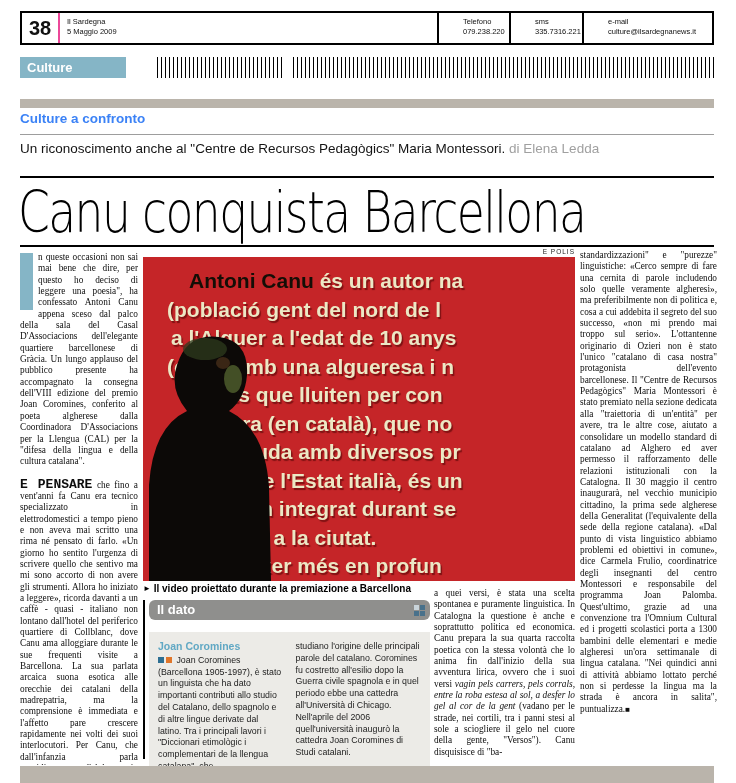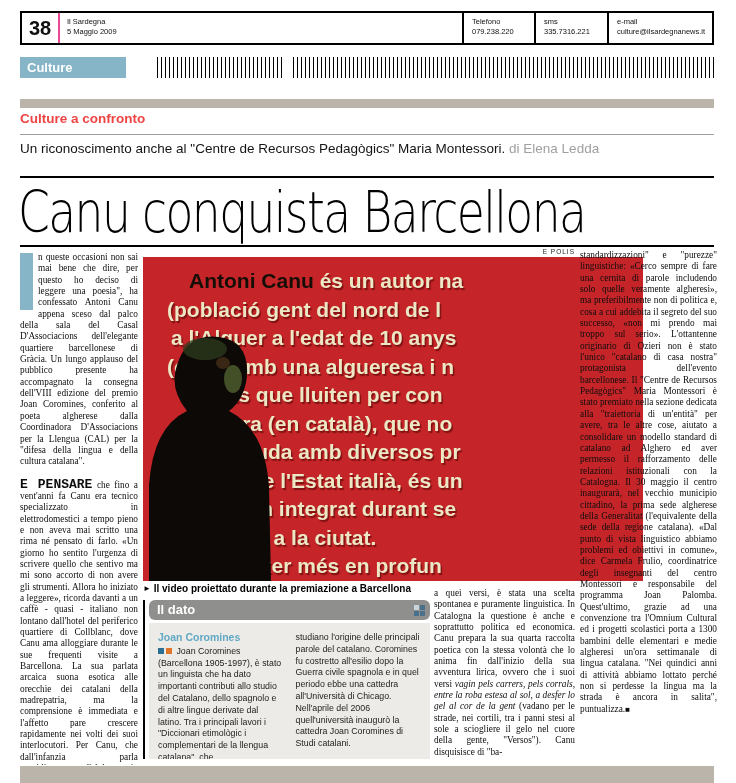--- a/index.html
+++ b/index.html
@@ -6,38 +6,38 @@
   #page{position:relative;width:736px;height:783px;background:#ffffff;overflow:hidden;
         font-family:"Liberation Serif",serif;color:#111;}
 
   
   .masthead{position:absolute;left:20px;top:11px;width:694px;height:34px;
             border:2px solid #000;display:flex;box-sizing:border-box;
             font-family:"Liberation Sans",sans-serif;}
   .mast-num{width:36px;border-right:2px solid #ec4899;display:flex;align-items:center;
             justify-content:center;font-weight:bold;font-size:20px;}
   .mast-pub{flex:1;padding:4px 7px;font-size:7.5px;line-height:1.35;}
-  .mast-cell{border-left:2px solid #000;padding:4px 8px;font-size:7.5px;line-height:1.35;box-sizing:border-box;}
-  .cell-tel{width:72px;} .cell-sms{width:73px;} .cell-mail{width:105px;}
+  .mast-cell{border-left:2px solid #000;padding:4px 24px;font-size:7.5px;line-height:1.35;box-sizing:border-box;}
+  .cell-tel{width:72px;} .cell-sms{width:73px;} .cell-mail{width:130px;}
 
   
   .section-bar{position:absolute;left:20px;top:57px;width:694px;height:21px;}
   .section-label{position:absolute;left:0;top:0;width:106px;height:21px;background:#85b5c6;
                  color:#fff;font-family:"Liberation Sans",sans-serif;font-weight:bold;
                  font-size:13px;line-height:21px;padding-left:7px;box-sizing:border-box;}
   .barcode{position:absolute;left:137px;top:0;width:557px;height:21px;
            background:repeating-linear-gradient(90deg,#000 0,#000 1.5px,#fff 1.5px,#fff 4px);}
   .barcode-gap{position:absolute;left:262px;top:0;width:11px;height:21px;background:#fff;}
 
   .gray-bar{position:absolute;left:20px;width:694px;background:#bab4ab;}
   .bar-top{top:99px;height:9px;}
   .bar-bottom{top:766px;height:17px;}
 
   .kicker{position:absolute;left:20px;top:111px;font-family:"Liberation Sans",sans-serif;
-          font-weight:bold;font-size:13.5px;color:#ef4444;}
+          font-weight:bold;font-size:13.5px;color:#3b82f6;}
   .rule-thin{position:absolute;left:20px;top:134px;width:694px;height:1px;background:#9d9d9d;}
 
   .standfirst{position:absolute;left:20px;top:140px;width:702px;
               font-family:"Liberation Sans",sans-serif;font-size:13.5px;line-height:17.5px;color:#141414;}
   .byline{color:#a0a0a0;font-weight:normal;}
 
   .rule-black{position:absolute;left:20px;top:176px;width:694px;height:2px;background:#000;}
 
   .headline{position:absolute;left:18px;top:179px;font-family:"DejaVu Sans",sans-serif;
             font-weight:200;font-size:57px;letter-spacing:-2px;color:#000;white-space:nowrap;
@@ -53,21 +53,21 @@
   .col-right{left:580px;top:250px;width:137px;height:518px;}
   .dropcap{float:left;width:13px;height:57px;background:#85b5c6;margin:1px 5px 1px 0;}
   .lead-in{font-weight:bold;font-size:13px;font-family:Liberation Mono, monospace;}
   .para2{margin-top:11px;}
   .cat-italic{font-style:italic;}
   .endmark{font-size:8px;}
 
   
   .credit{position:absolute;left:143px;top:248px;width:432px;text-align:right;
           font-family:"Liberation Sans",sans-serif;font-size:6.5px;letter-spacing:1px;color:#1a1a1a;}
-  .slide{position:absolute;left:143px;top:257px;width:500px;height:324px;background:#c52528;
+  .slide{position:absolute;left:143px;top:257px;width:432px;height:324px;background:#c52528;
          overflow:hidden;}
   .slide-text{position:absolute;left:0;top:10px;width:100%;
               font-family:"Liberation Sans",sans-serif;font-weight:bold;font-size:21px;
               line-height:28.5px;color:#ece8c5;white-space:nowrap;
               text-shadow:1.5px 1.5px 1px rgba(70,0,0,.55);}
   .slide-text .sl{margin-left:46px;}
   .sl:nth-of-type(2){margin-left:24px;} .sl:nth-of-type(3){margin-left:28px;}
   .sl:nth-of-type(4){margin-left:24px;} .sl:nth-of-type(5){margin-left:44px;}
   .sl:nth-of-type(6){margin-left:56px;} .sl:nth-of-type(7){margin-left:62px;}
   .sl:nth-of-type(8){margin-left:66px;} .sl:nth-of-type(9){margin-left:76px;}
@@ -80,21 +80,21 @@
   .caption .arrow{font-size:8px;vertical-align:1px;}
 
   
   .factbox-vline{position:absolute;left:143px;top:600px;width:2px;height:159px;background:#000;}
   .factbox{position:absolute;left:149px;top:600px;width:281px;font-family:"Liberation Sans",sans-serif;}
   .factbox-header{height:20px;background:#8f8f8d;color:#fff;font-weight:bold;font-size:13px;
                   line-height:20px;padding-left:8px;position:relative;border-radius:6px;}
   .grid-icon{position:absolute;right:5px;top:5px;width:11px;height:11px;
              display:grid;grid-template-columns:5px 5px;grid-template-rows:5px 5px;gap:1px;}
   .grid-icon i{background:#49718b;} .grid-icon i.blank{background:#c9d4da;}
-  .factbox-body{margin-top:3px;background:#ecebe7;display:flex;gap:12px;
+  .factbox-body{margin-top:12px;background:#ecebe7;display:flex;gap:12px;
                 padding:9px 9px 10px 9px;box-sizing:border-box;height:136px;overflow:hidden;}
   .fb-col{width:50%;font-size:8.8px;line-height:11.8px;color:#1c1c1c;}
   .fb-heading{color:#61a8c4;font-weight:bold;font-size:10.5px;margin-bottom:2px;}
   .sq{display:inline-block;width:6px;height:6px;margin-right:2px;}
   .sq-blue{background:#2d6f92;} .sq-orange{background:#e0762a;}
 </style>
 </head>
 <body>
 
 <div id="page">

